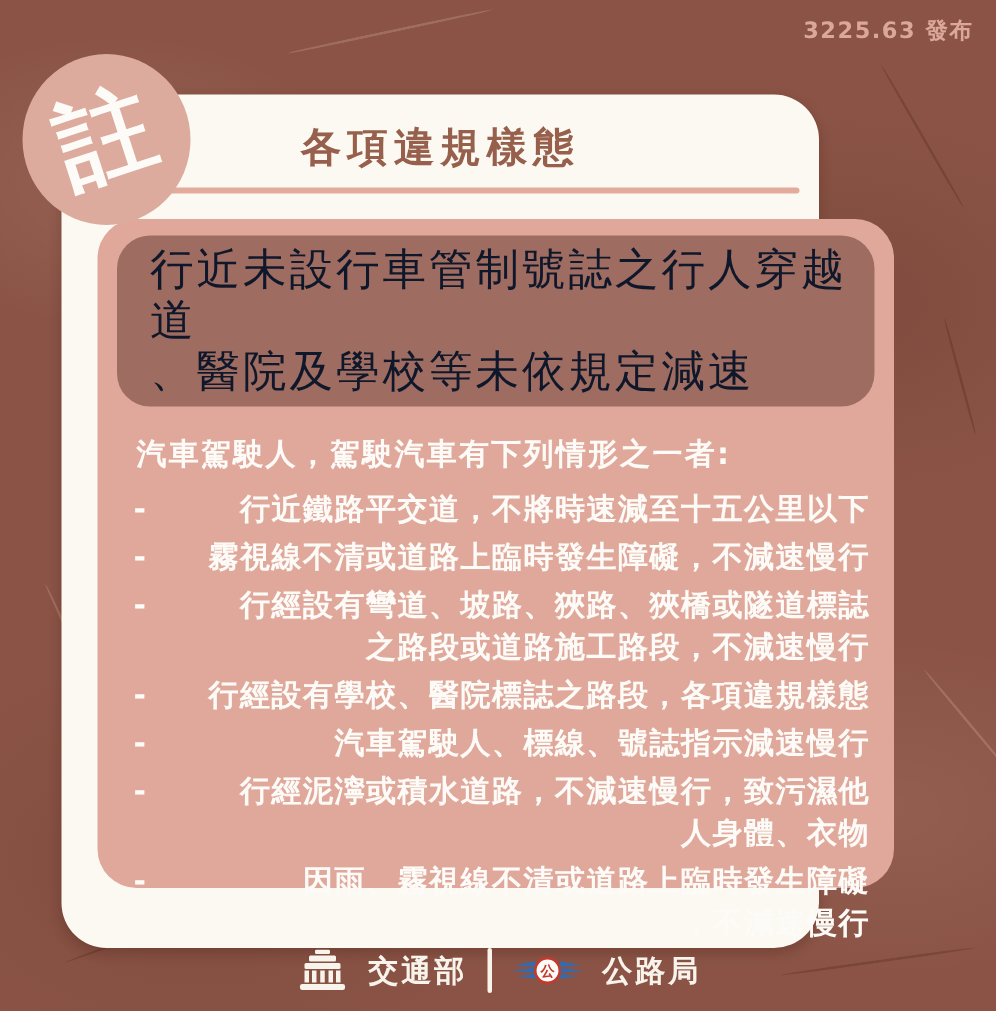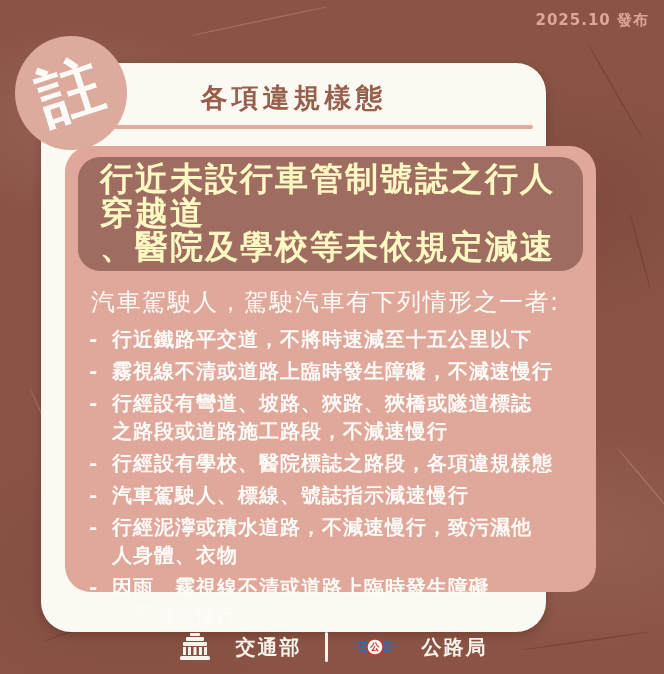--- a/index.html
+++ b/index.html
@@ -54,62 +54,63 @@
     position: absolute;
     left: 24px; top: 83px; width: 531px; height: 446px;
     background: #e0a89b;
     border-radius: 26px;
   }
   .heading-pill {
     margin: 11px 13px 0 13px;
     background: #9f6c61;
     border-radius: 22px;
     padding: 5px 16px 7px 22px;
-    color: #fef9c3;
-    font-size: 33px; font-weight: 700; letter-spacing: 2px;
+    color: #0f172a;
+    font-size: 29px; font-weight: 400; letter-spacing: 2px;
     line-height: 34px;
     white-space: pre-line;
   }
   .intro-line {
     margin: 17px 18px 0 26px;
     color: #fdfbf7;
-    font-size: 24px; font-weight: 400; letter-spacing: 1.5px;
+    font-size: 20px; font-weight: 700; letter-spacing: 1.5px;
     line-height: 28px;
   }
   .violation-list { margin: 9px 16px 0 24px; }
   .item { display: flex; margin-bottom: 4px; }
   .item-dash {
     flex: 0 0 23px;
     color: #fdfbf7; font-size: 20px; font-weight: 700; line-height: 28px;
   }
   .item-text {
     flex: 1;
     color: #fdfbf7; font-size: 20px; font-weight: 700; letter-spacing: 1px;
     line-height: 28px;
     white-space: pre-line;
+    text-align: right;
   }
 
   .note-badge {
     position: absolute;
     left: 15px; top: 36px;
     width: 112px; height: 114px;
     background: #dcab9d;
     border-radius: 50%;
     display: flex; align-items: center; justify-content: center;
   }
   .note-badge-char {
     color: #fdfbf7; font-size: 64px; font-weight: 700;
     transform: rotate(-18deg) translateY(-2px);
   }
 
   .footer {
     position: absolute;
     left: 0; right: 0; bottom: 12px;
     display: flex; align-items: center; justify-content: center;
-    gap: 23px;
+    gap: 13px;
   }
   .footer-label {
     color: #f8f4ec; font-size: 20px; font-weight: 700; letter-spacing: 2px;
   }
   .footer-divider {
     width: 3px; height: 30px; background: #f8f4ec; border-radius: 2px;
   }
   .logo-svg { display: block; }
 </style>
 </head>
@@ -118,21 +119,21 @@
 <div class="bg-mottle"></div>
 <div class="streak" style="left:30px; top:150px; width:90px; transform:rotate(40deg);"></div>
 <div class="streak light" style="left:190px; top:20px; width:140px; transform:rotate(-12deg);"></div>
 <div class="streak" style="left:560px; top:90px; width:110px; transform:rotate(60deg);"></div>
 <div class="streak" style="left:600px; top:250px; width:80px; transform:rotate(75deg);"></div>
 <div class="streak light" style="left:10px; top:420px; width:70px; transform:rotate(65deg);"></div>
 <div class="streak" style="left:40px; top:620px; width:120px; transform:rotate(-20deg);"></div>
 <div class="streak" style="left:520px; top:640px; width:130px; transform:rotate(-8deg);"></div>
 <div class="streak light" style="left:600px; top:480px; width:90px; transform:rotate(50deg);"></div>
 
-<div class="date-label">2025.10 發布</div>
+<div class="date-label">3225.63 發布</div>
 
 <div class="card">
   <div class="card-title">各項違規樣態</div>
   <div class="title-underline"></div>
 
   <div class="pink-panel">
     <div class="heading-pill">行近未設行車管制號誌之行人穿越道
 、醫院及學校等未依規定減速</div>
     <div class="intro-line">汽車駕駛人，駕駛汽車有下列情形之一者:</div>
 

